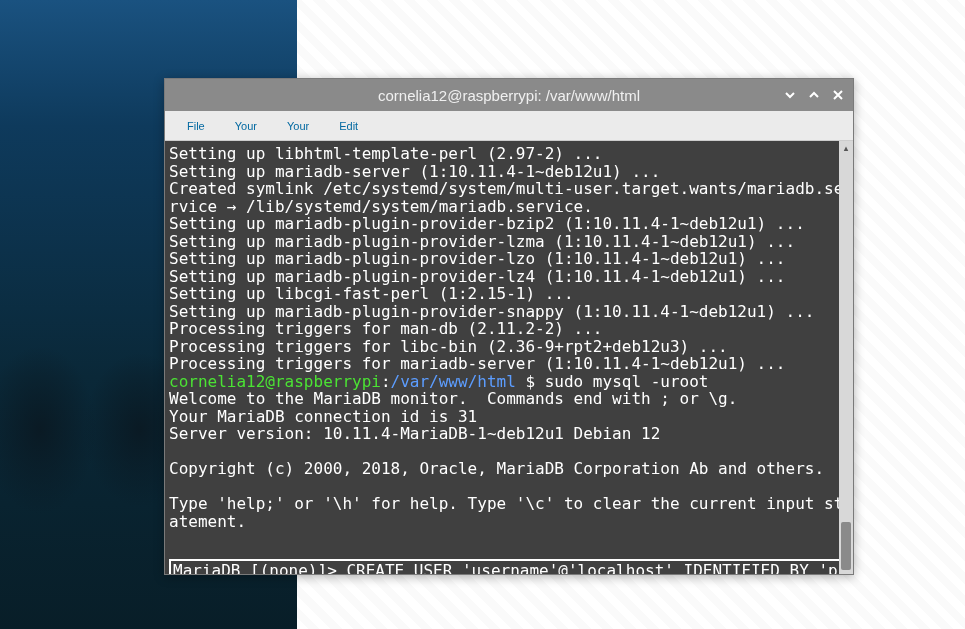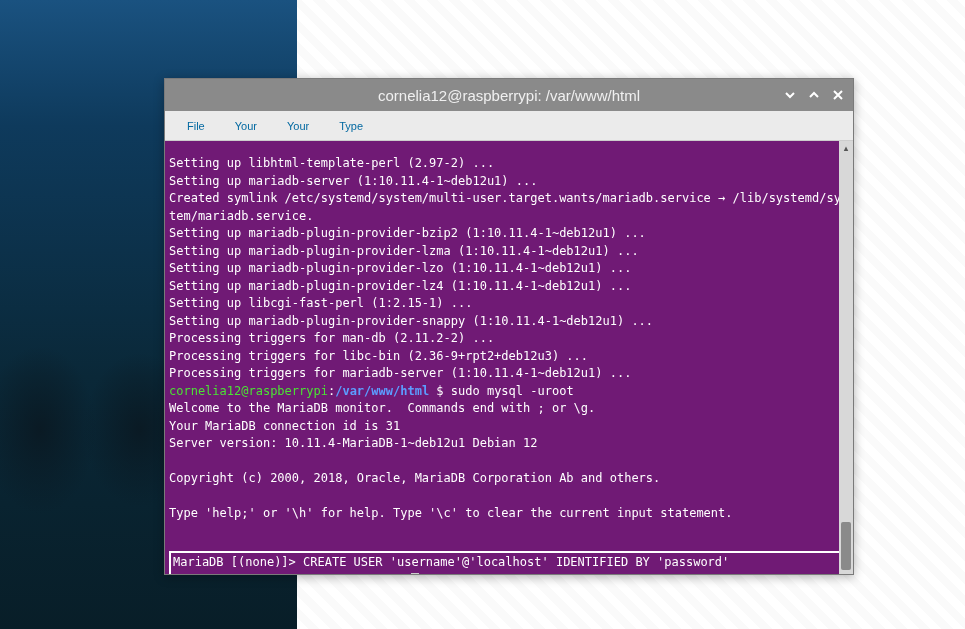--- a/index.html
+++ b/index.html
@@ -91,35 +91,35 @@
       border-bottom: 1px solid #ccc;
     }
     .menu-item {
       color: #0369a1;
       font-size: 11px;
       cursor: pointer;
       margin-left: 12px;
     }
     .terminal-body {
       flex: 1;
-      background: #701a75;
+      background: #404040;
       color: #fff;
       font-family: "DejaVu Sans Mono", "Courier New", monospace;
-      font-size: 12px;
+      font-size: 16px;
       line-height: 17.5px;
-      padding: 14px 4px;
+      padding: 4px 4px;
       overflow: hidden;
       position: relative;
       white-space: pre-wrap;
       word-break: break-all;
     }
     .term-line { display: block; }
     .term-bold { font-weight: normal; }
     .prompt-user { color: #4be234; font-weight: normal; }
-    .prompt-path { color: #5c9dff; font-weight: bold; }
+    .prompt-path { color: #5c9dff; font-weight: normal; }
     .highlight-box {
       border: 2px solid #fff;
       padding: 1px 2px;
       margin: 11px 0;
       display: inline-block;
       width: calc(100% - 4px);
     }
     .cursor-block {
       background: #ccc;
       display: inline-block;
@@ -180,21 +180,21 @@
             <path d="M2 2 L10 10 M10 2 L2 10" stroke="#fff" stroke-width="2"></path>
           </svg>
       </span>
     </div>
   </div>
 
   <div class="menubar">
     <span class="menu-item">File</span>
     <span class="menu-item">Your</span>
     <span class="menu-item">Your</span>
-    <span class="menu-item">Type</span>
+    <span class="menu-item">Edit</span>
   </div>
 
   <div class="terminal-body" id="term-body"><span class="term-line">Setting up libhtml-template-perl (2.97-2) ...</span><span class="term-line">Setting up mariadb-server (1:10.11.4-1~deb12u1) ...</span><span class="term-line">Created symlink /etc/systemd/system/multi-user.target.wants/mariadb.service → /lib/systemd/system/mariadb.service.</span><span class="term-line">Setting up mariadb-plugin-provider-bzip2 (1:10.11.4-1~deb12u1) ...</span><span class="term-line">Setting up mariadb-plugin-provider-lzma (1:10.11.4-1~deb12u1) ...</span><span class="term-line">Setting up mariadb-plugin-provider-lzo (1:10.11.4-1~deb12u1) ...</span><span class="term-line">Setting up mariadb-plugin-provider-lz4 (1:10.11.4-1~deb12u1) ...</span><span class="term-line">Setting up libcgi-fast-perl (1:2.15-1) ...</span><span class="term-line">Setting up mariadb-plugin-provider-snappy (1:10.11.4-1~deb12u1) ...</span><span class="term-line">Processing triggers for man-db (2.11.2-2) ...</span><span class="term-line">Processing triggers for libc-bin (2.36-9+rpt2+deb12u3) ...</span><span class="term-line">Processing triggers for mariadb-server (1:10.11.4-1~deb12u1) ...</span><span class="term-line"><span class="prompt-user">cornelia12@raspberrypi</span><span>:</span><span class="prompt-path">/var/www/html</span><span> $ </span><span>sudo mysql -uroot</span></span><span class="term-line term-bold">Welcome to the MariaDB monitor.  Commands end with ; or \g.</span><span class="term-line term-bold">Your MariaDB connection id is 31</span><span class="term-line term-bold">Server version: 10.11.4-MariaDB-1~deb12u1 Debian 12</span><span class="term-line term-bold">&nbsp;</span><span class="term-line term-bold">Copyright (c) 2000, 2018, Oracle, MariaDB Corporation Ab and others.</span><span class="term-line term-bold">&nbsp;</span><span class="term-line term-bold">Type 'help;' or '\h' for help. Type '\c' to clear the current input statement.</span><span class="term-line term-bold">&nbsp;</span><span class="highlight-box term-bold"><span class="term-line">MariaDB [(none)]&gt; CREATE USER 'username'@'localhost' IDENTIFIED BY 'password'</span><span class="term-line">    -&gt; CREATE DATABASE wordpress;<span class="cursor-block"></span></span></span></div>
 
   <div class="scrollbar">
     <div class="scroll-track-top">▴</div>
     <div class="scroll-thumb"></div>
   </div>
 </div>
 

